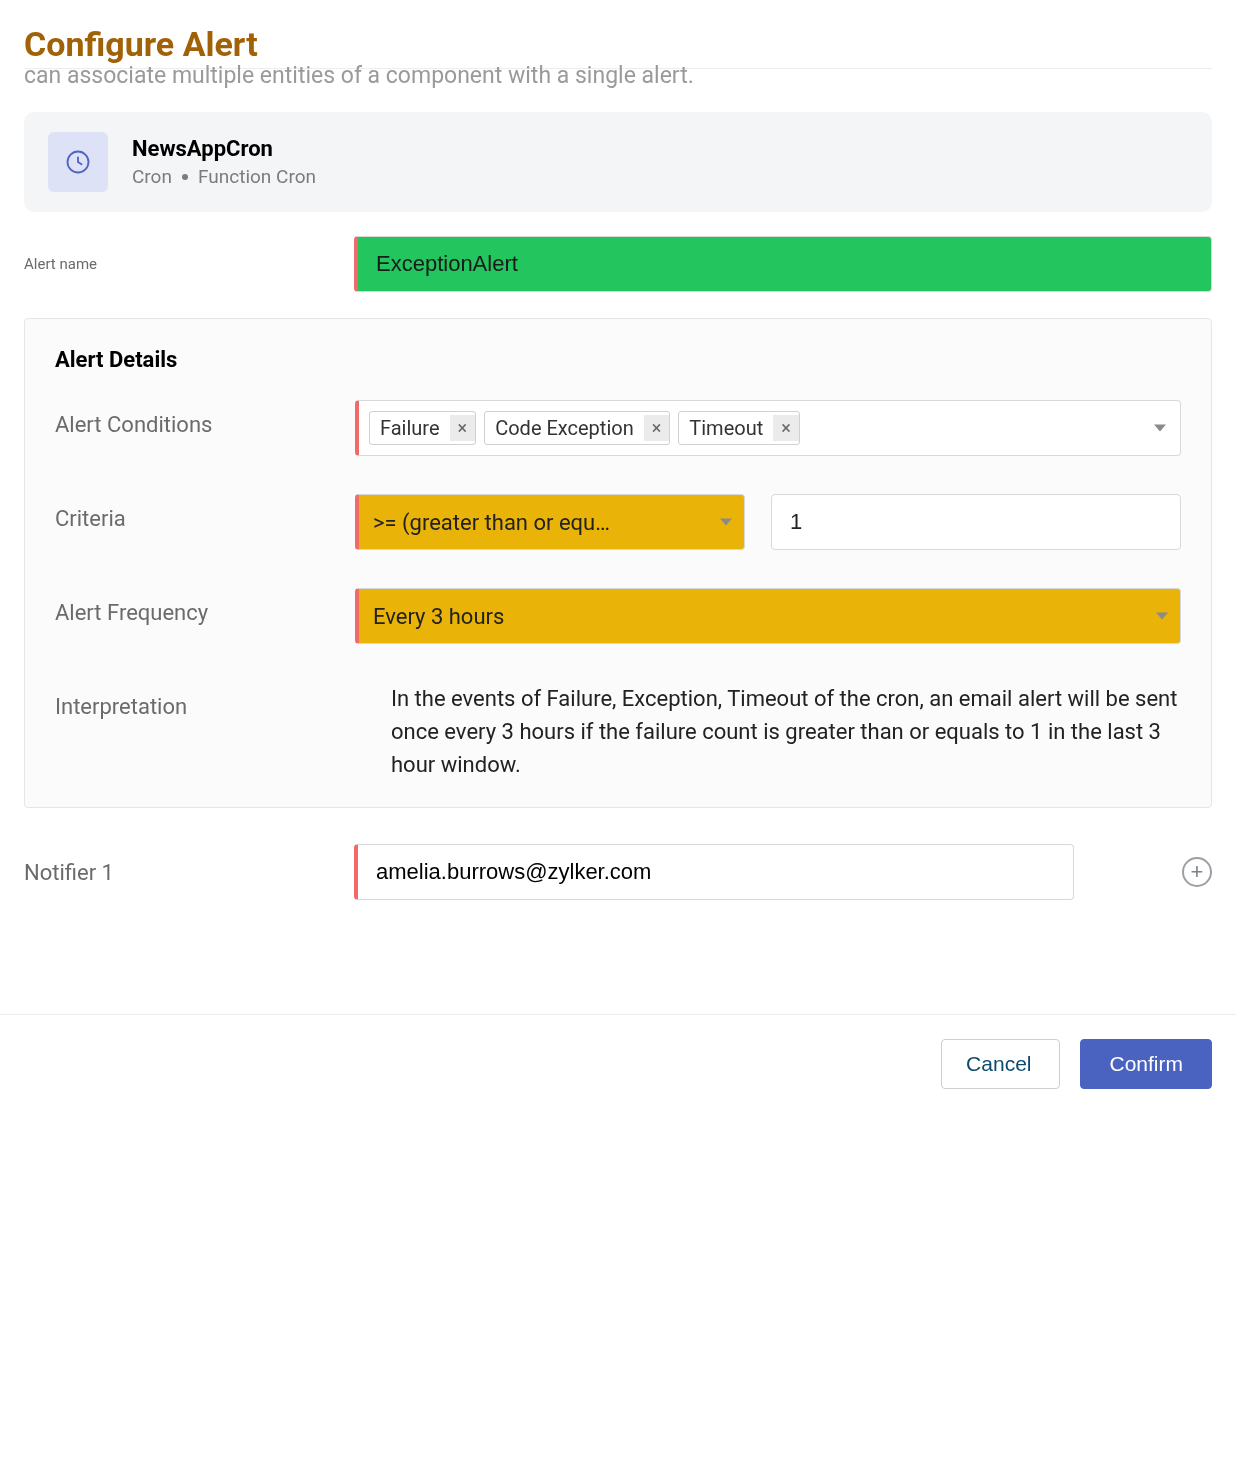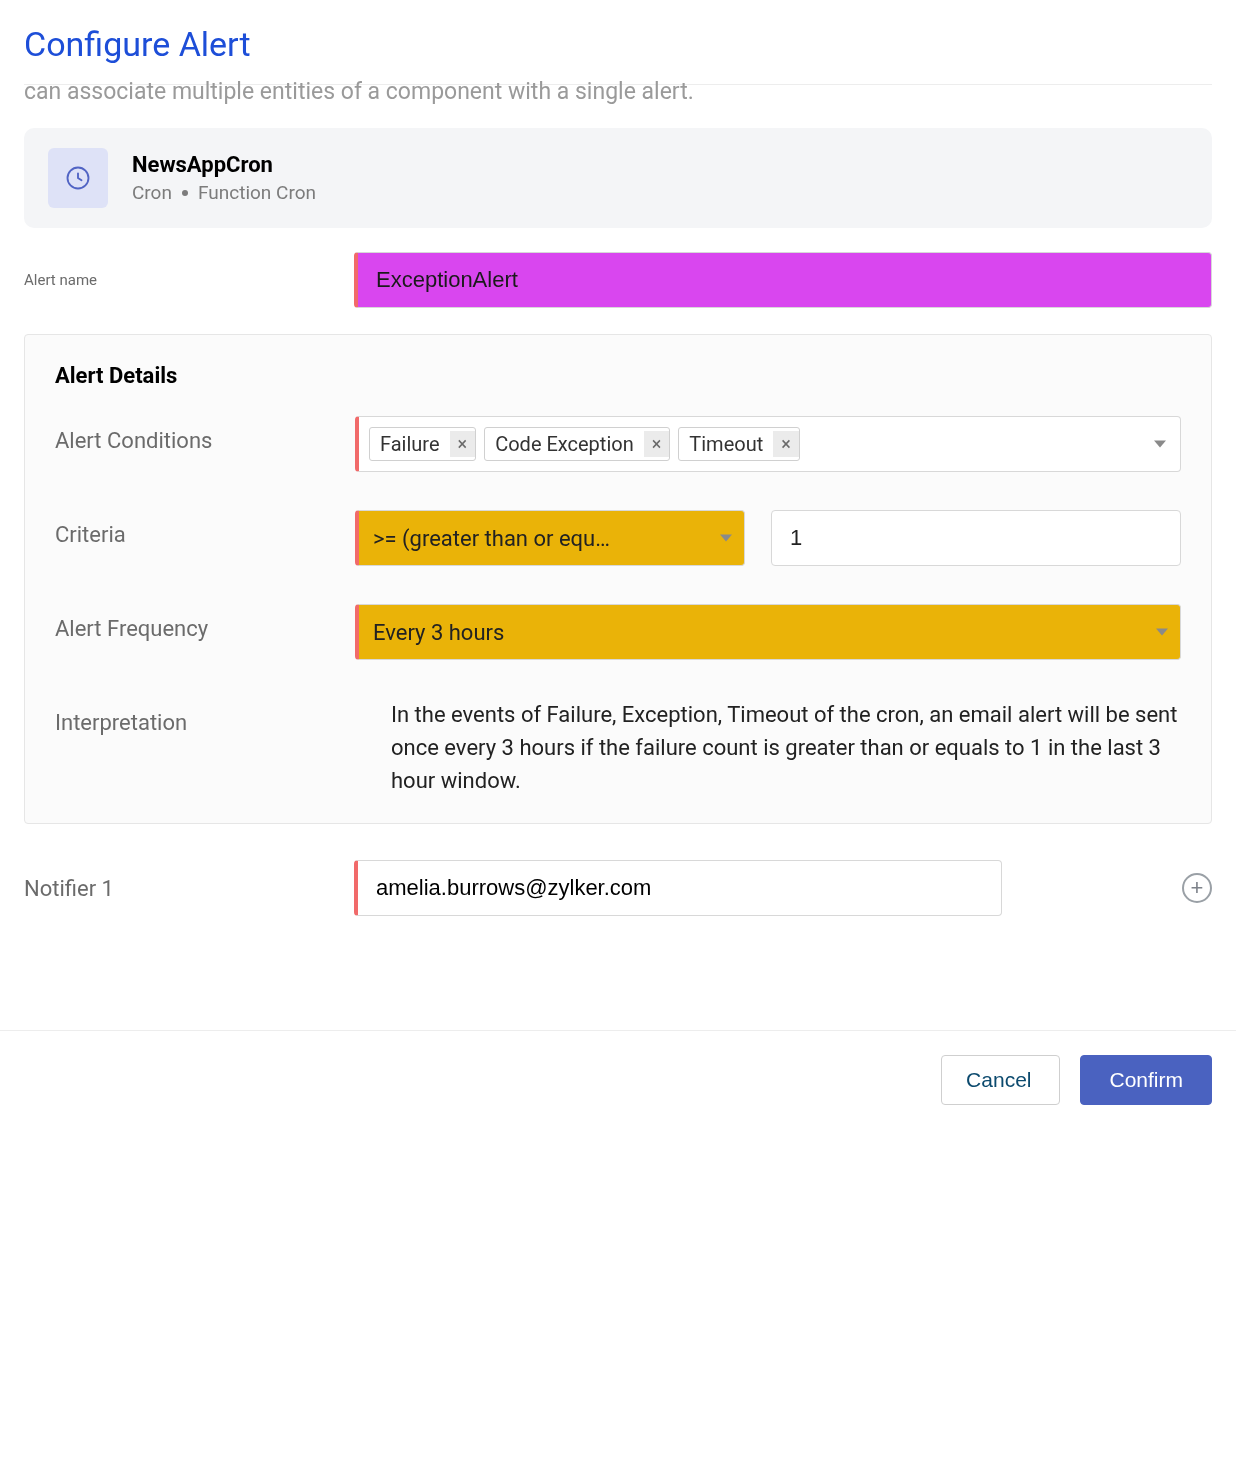--- a/index.html
+++ b/index.html
@@ -6,23 +6,23 @@
 body {
   font-family: -apple-system, BlinkMacSystemFont, "Segoe UI", Roboto, sans-serif;
   background: #fff;
   color: #1a1a1a;
   width: 1236px;
 }
 .container { padding: 24px; }
 
 .page-title {
   font-size: 34px;
-  font-weight: 400;
-  color: #1d4ed8;
-  margin-bottom: 20px;
+  font-weight: 700;
+  color: #a16207;
+  margin-bottom: 4px;
 }
 .divider { height: 1px; background: #ededed; margin-bottom: 6px; }
 
 .clipped-text {
   color: #9a9a9a;
   font-size: 23px;
   position: relative;
   top: -13px;
   margin-bottom: 10px;
   white-space: nowrap;
@@ -59,21 +59,21 @@
 
 .input {
   width: 100%;
   height: 56px;
   border: 1px solid #d8d8d8;
   border-left: 4px solid #f16a6a;
   border-radius: 4px;
   padding: 0 18px;
   font-size: 22px;
   color: #1a1a1a;
-  background: #d946ef;
+  background: #22c55e;
   outline: none;
 }
 
 .section-card {
   border: 1px solid #e6e6e6;
   border-radius: 4px;
   background: #fbfbfb;
   padding: 28px 30px 26px;
   margin-top: 26px;
   margin-bottom: 36px;
@@ -173,21 +173,21 @@
   color: #000;
   margin-bottom: 24px;
 }
 .notify-row { display: flex; align-items: center; }
 .notify-label {
   width: 330px;
   font-size: 22px;
   color: #6b6b6b;
 }
 .notify-input {
-  width: 648px;
+  width: 720px;
   height: 56px;
   border: 1px solid #d8d8d8;
   border-left: 4px solid #f16a6a;
   border-radius: 4px;
   padding: 0 18px;
   font-size: 22px;
   outline: none;
 }
 .add-btn {
   margin-left: auto;

